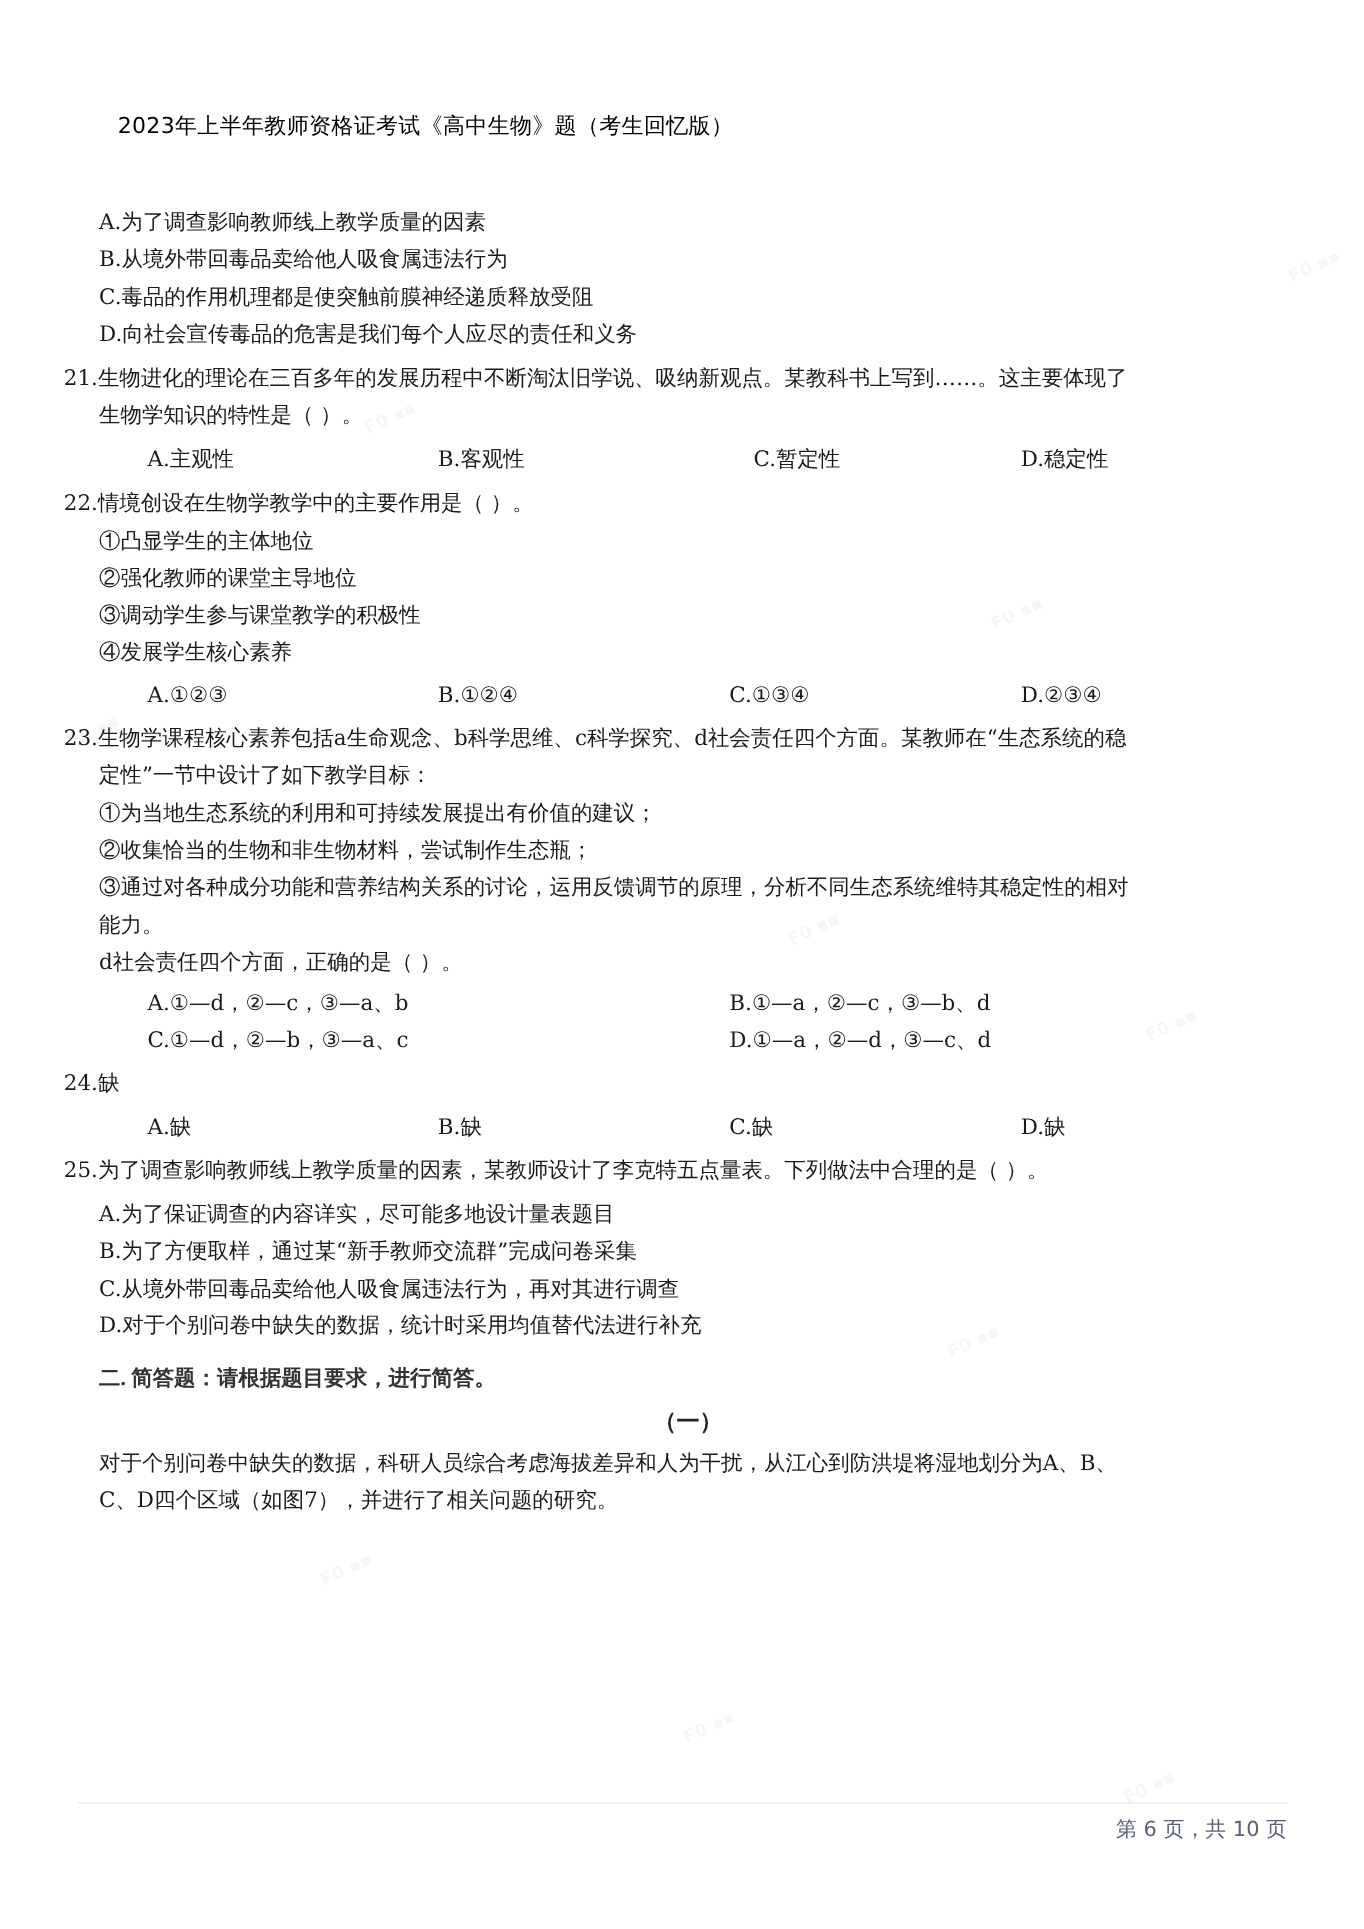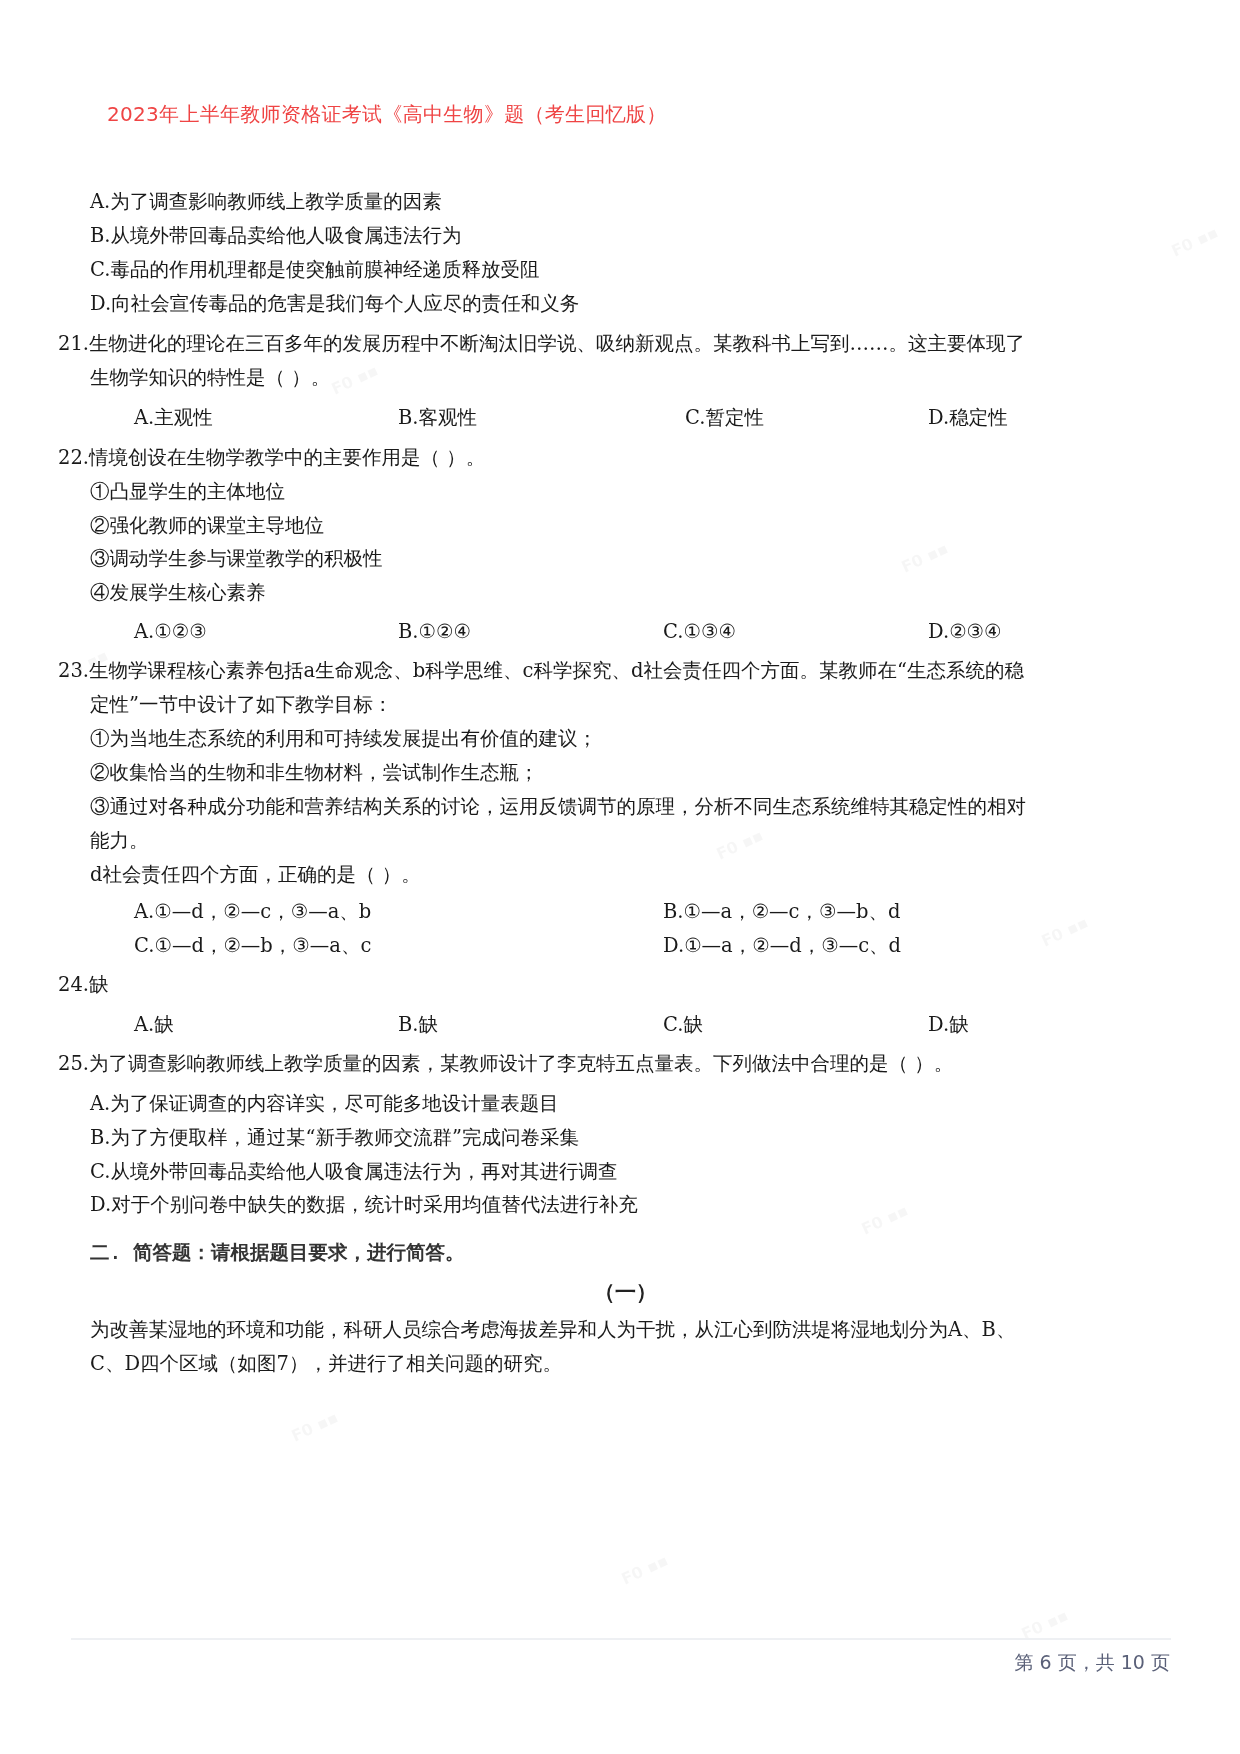--- a/index.html
+++ b/index.html
@@ -1,24 +1,24 @@
 <!DOCTYPE html>
 <html><head>
   <meta charset="utf-8">
   <style>
     html, body { margin: 0; padding: 0; background: #ffffff; }
     body { width: 1240px; height: 1754px; position: relative; overflow: hidden;
            font-family: "DejaVu Serif", "Liberation Serif", serif; color: #1a1a1a; }
     .header-title { position: absolute; left: 107px; top: 101px;
       font-family: "DejaVu Sans", "Liberation Sans", sans-serif; font-size: 20px;
-      color: #ef4444; letter-spacing: 0.3px; white-space: nowrap; }
+      color: #000000; letter-spacing: 0.3px; white-space: nowrap; }
     .line { position: absolute; font-size: 19.5px; line-height: 24px; white-space: nowrap; }
     .opt { position: absolute; font-size: 19.5px; line-height: 24px; white-space: nowrap; margin-left: 44px; }
     .section-heading { position: absolute; left: 90px; top: 1239px; font-size: 19.5px;
-      font-weight: bold; font-family: Liberation Mono, monospace; color: #333; white-space: nowrap; }
+      font-weight: bold; font-family: Liberation Serif, serif; color: #333; white-space: nowrap; }
     .subsection { position: absolute; left: 594px; top: 1278px; font-size: 21px; font-weight: bold;
       font-family: "DejaVu Sans", "Liberation Sans", sans-serif; color:#222; }
     .footer-rule { position: absolute; left: 71px; top: 1638px; width: 1100px; height: 2px; background: #eef0f3; }
     .page-number { position: absolute; right: 70px; top: 1650px; font-size: 19px;
       font-family: "DejaVu Sans", "Liberation Sans", sans-serif; color: #5a6078; white-space: nowrap; }
     .wm { position: absolute; font-family: "DejaVu Sans", sans-serif; font-size: 16px; font-weight: bold;
       color: rgba(0,0,0,0.035); transform: rotate(-25deg); white-space: nowrap; }
   </style>
 </head>
 <body>
@@ -67,21 +67,21 @@
   <div class="opt" style="left:884px;top:1013px">D.缺</div>
 
   <div class="line" style="left:58px;top:1052px">25.为了调查影响教师线上教学质量的因素，某教师设计了李克特五点量表。下列做法中合理的是（   ）。</div>
   <div class="line" style="left:90px;top:1092px">A.为了保证调查的内容详实，尽可能多地设计量表题目</div>
   <div class="line" style="left:90px;top:1126px">B.为了方便取样，通过某“新手教师交流群”完成问卷采集</div>
   <div class="line" style="left:90px;top:1160px">C.从境外带回毒品卖给他人吸食属违法行为，再对其进行调查</div>
   <div class="line" style="left:90px;top:1193px">D.对于个别问卷中缺失的数据，统计时采用均值替代法进行补充</div>
 
   <div class="section-heading">二. 简答题：请根据题目要求，进行简答。</div>
   <div class="subsection">（一）</div>
-  <div class="line" style="left:90px;top:1318px">为改善某湿地的环境和功能，科研人员综合考虑海拔差异和人为干扰，从江心到防洪堤将湿地划分为A、B、</div>
+  <div class="line" style="left:90px;top:1318px">对于个别问卷中缺失的数据，科研人员综合考虑海拔差异和人为干扰，从江心到防洪堤将湿地划分为A、B、</div>
   <div class="line" style="left:90px;top:1352px">C、D四个区域（如图7），并进行了相关问题的研究。</div>
 
   <div class="wm" style="left:1170px;top:232px">F0 ▪▪</div>
   <div class="wm" style="left:330px;top:370px">F0 ▪▪</div>
   <div class="wm" style="left:900px;top:548px">F0 ▪▪</div>
   <div class="wm" style="left:60px;top:655px">F0 ▪▪</div>
   <div class="wm" style="left:715px;top:835px">F0 ▪▪</div>
   <div class="wm" style="left:1040px;top:922px">F0 ▪▪</div>
   <div class="wm" style="left:860px;top:1210px">F0 ▪▪</div>
   <div class="wm" style="left:290px;top:1417px">F0 ▪▪</div>

